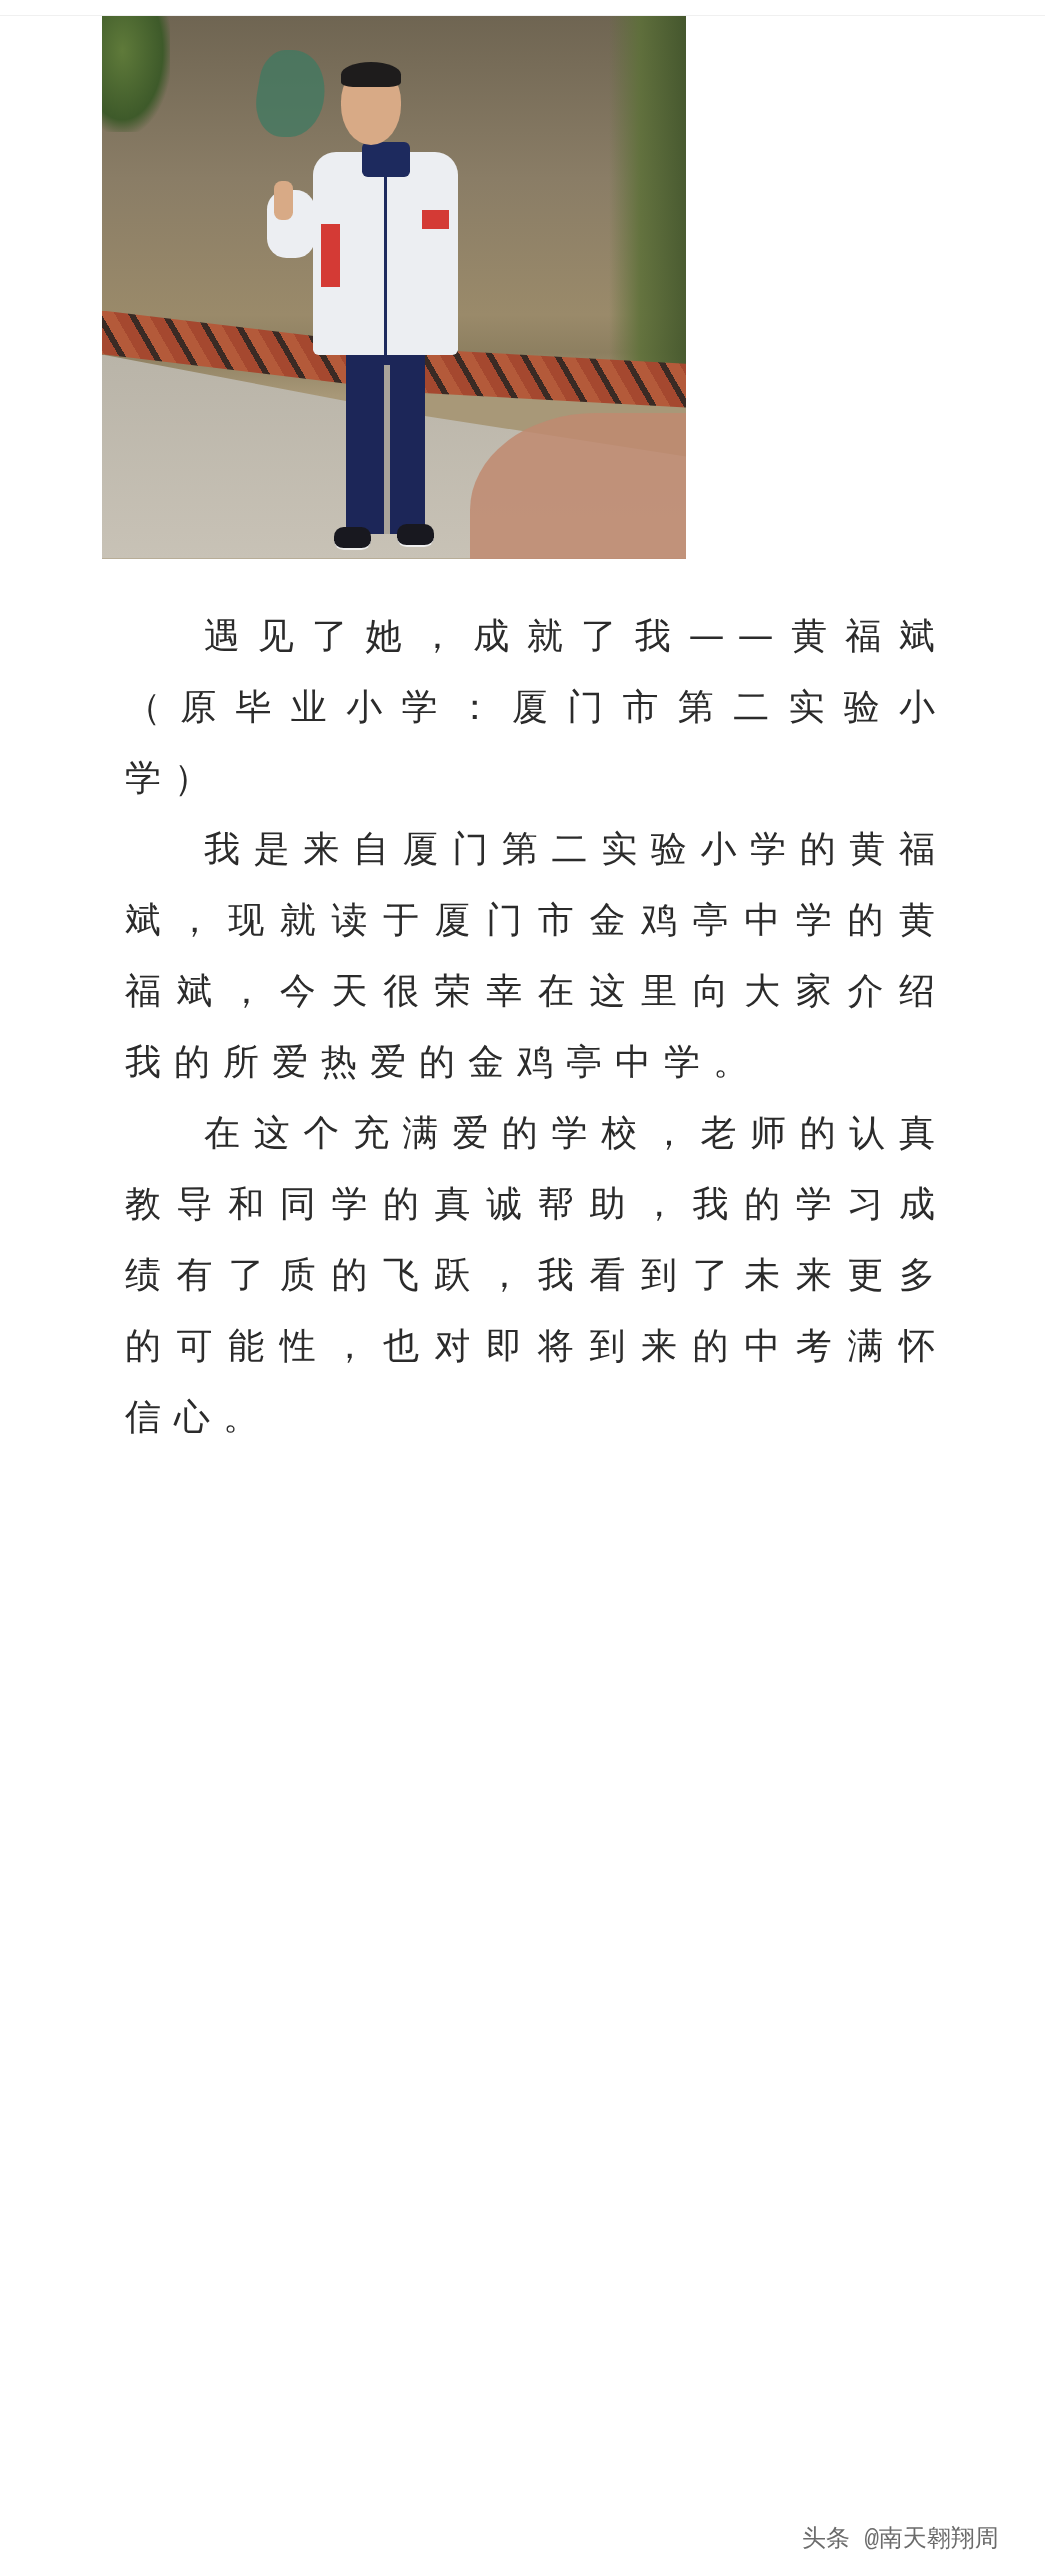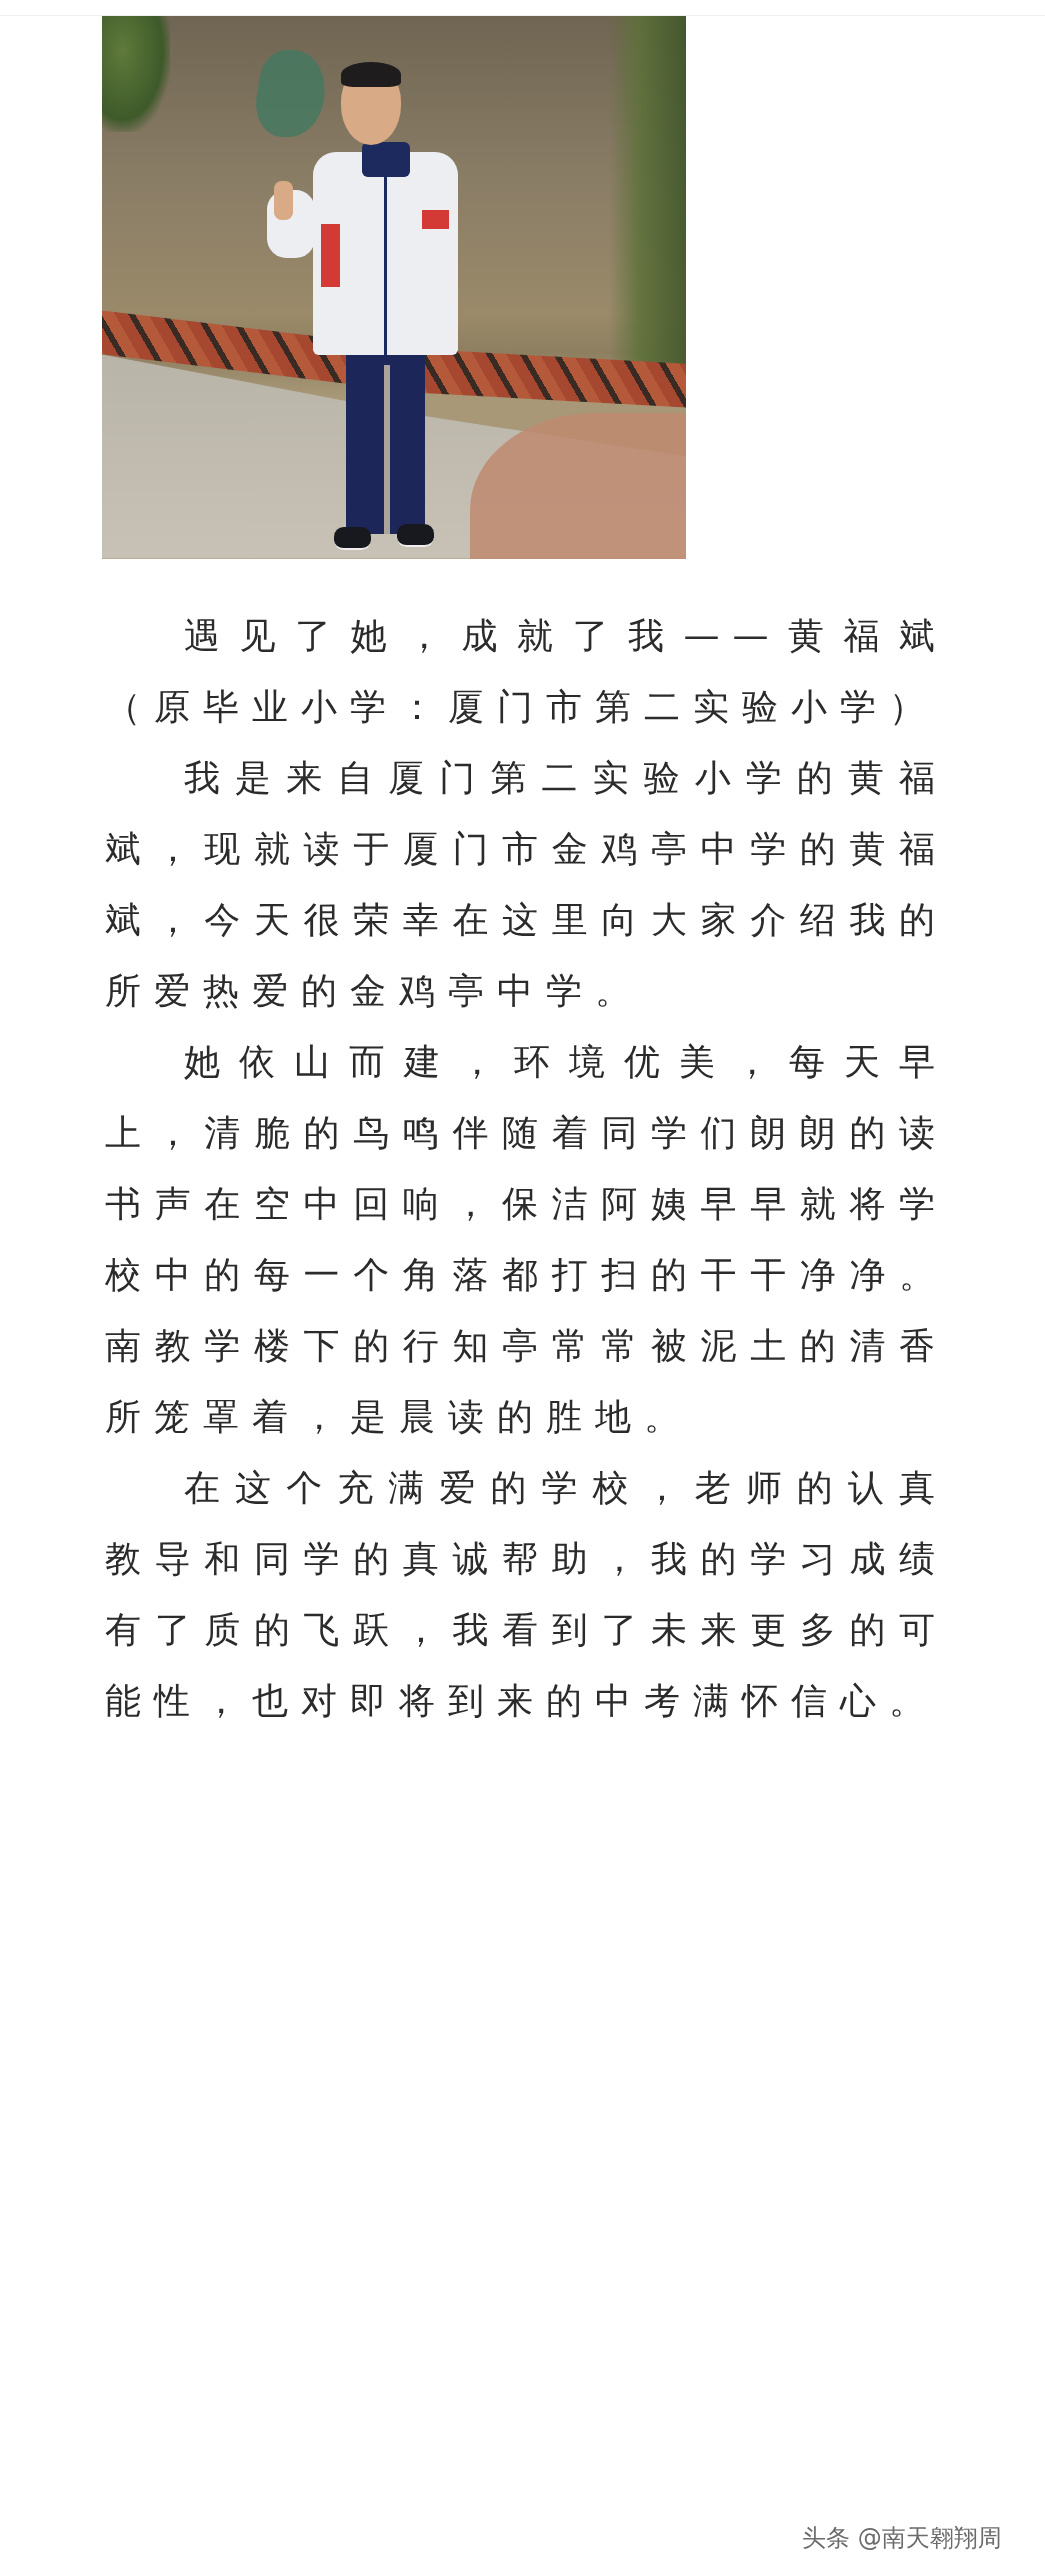--- a/index.html
+++ b/index.html
@@ -34,23 +34,23 @@
   .photo .arm-l { position:absolute; left:165px; top:174px; width:48px; height:68px; background:#eceef2; border-radius:19.4px; }
   .photo .thumb { position:absolute; left:172px; top:165px; width:19.4px; height:39px; background:#d8aa86; border-radius:7.7px; }
   .photo .pants { position:absolute; left:244px; top:339px; width:79px; height:179px; background:#1c2658; }
   .photo .pants-gap { position:absolute; left:282px; top:349px; width:5.8px; height:169px; background:#aaa49a; }
   .photo .shoe-l { position:absolute; left:232px; top:511px; width:37px; height:21px; background:#18181f; border-radius:9.7px; border-bottom:2.9px solid #eee; }
   .photo .shoe-r { position:absolute; left:295px; top:508px; width:37px; height:21px; background:#18181f; border-radius:9.7px; border-bottom:2.9px solid #eee; }
 
   .article { position:absolute; left:105px; top:600px; width:843px; }
   .para { margin:0; color:#2b2b2b; font-size:36px; line-height:71px; letter-spacing:13px;
           text-align:justify; word-break:break-all; }
-  .para.indent { text-indent:79px; }
+  .para.indent { text-indent:79px;margin-left:20px; }
   .watermark { position:absolute; left:802px; top:2522px; font-size:24px; color:#6b6b6b;
-          text-shadow:1px 1px 0 #ffffff,-1px 0 0 #ffffff; white-space:nowrap; letter-spacing:0; }
+          text-shadow:1px 1px 0 #ffffff,-1px 0 0 #ffffff; white-space:nowrap; letter-spacing:0;font-family:Liberation Mono, monospace; }
 </style>
 </head>
 <body>
 
 <div class="top-rule"></div>
 
 <div class="photo" title="Student in white-and-navy school uniform giving thumbs up in front of a carved rock">
   <div class="foliage-left"></div>
   <div class="foliage-right"></div>
   <div class="rock-carving"></div>
@@ -70,18 +70,17 @@
     <div class="pants"></div>
     <div class="pants-gap"></div>
     <div class="shoe-l"></div>
     <div class="shoe-r"></div>
   </div>
 </div>
 
 <div class="article">
   <p class="para indent">遇见了她，成就了我——黄福斌（原毕业小学：厦门市第二实验小学）</p>
   <p class="para indent">我是来自厦门第二实验小学的黄福斌，现就读于厦门市金鸡亭中学的黄福斌，今天很荣幸在这里向大家介绍我的所爱热爱的金鸡亭中学。</p>
-  <p class="para indent">她依山而建，环境优美，每天早上，清脆的鸟鸣伴随着同学们朗朗的读书声在空中回响，保洁阿姨早早就将学校中的每一个角落都打扫的干干净净。南教学楼下的行知亭常常被泥土的清香所笼罩着，是晨读的胜地。</p>
   <p class="para indent">在这个充满爱的学校，老师的认真教导和同学的真诚帮助，我的学习成绩有了质的飞跃，我看到了未来更多的可能性，也对即将到来的中考满怀信心。</p>
 </div>
 
 <div class="watermark">头条 @南天翱翔周</div>
 
 
 </body></html>

